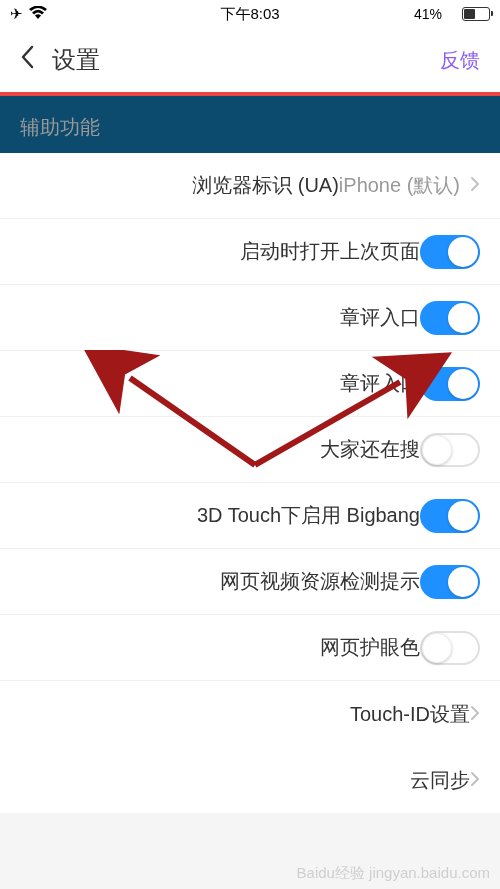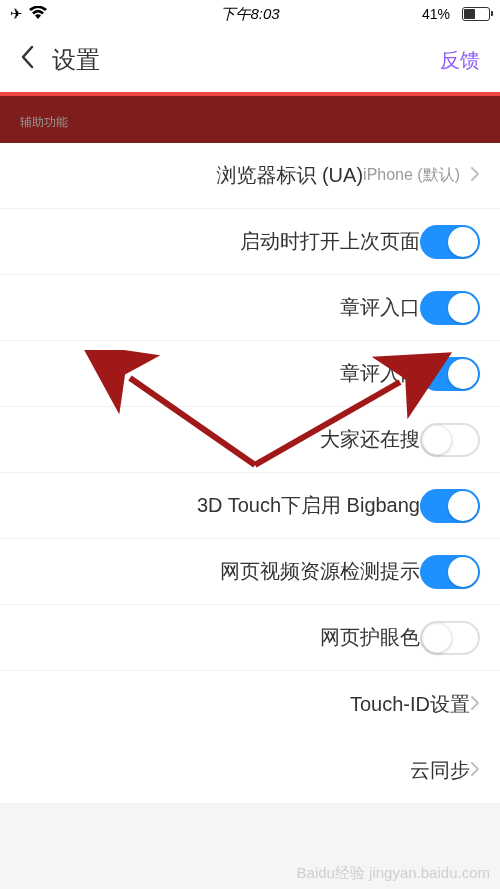--- a/index.html
+++ b/index.html
@@ -15,22 +15,22 @@
       height: 28px;
       background: #fff;
       display: flex;
       align-items: center;
       justify-content: space-between;
       padding: 0 10px;
       font-size: 15px;
       font-weight: 500;
     }
     .status-left { display: flex; align-items: center; gap: 6px; }
-    .status-center { position: absolute; left: 50%; transform: translateX(-50%); font-size: 15px; font-style: italic; }
-    .status-right { display: flex; align-items: center; gap: 12px; font-size: 14px;}
+    .status-center { position: absolute; left: 50%; transform: translateX(-50%); font-size: 15px; }
+    .status-right { display: flex; align-items: center; gap: 20px; font-size: 14px;}
     .nav-bar {
       height: 68px;
       background: #fff;
       display: flex;
       align-items: center;
       padding: 0 20px;
       border-bottom: 4px solid #ef4444;
     }
     .back-btn {
       font-size: 28px;
@@ -43,40 +43,40 @@
       color: #333;
       font-weight: 500;
       flex: 1;
     }
     .feedback-btn {
       font-size: 20px;
       color: #8b5cf6;
     }
     .section-header {
       padding: 18px 20px 12px;
-      font-size: 12px;
+      font-size: 20px;
       color: #999;
-      background: #7f1d1d;
+      background: #0c4a6e;
     }
     .settings-list { background: #fff; }
     .setting-row {
       height: 66px;
       padding: 0 20px;
       display: flex;
       align-items: center;
       justify-content: flex-end;
       border-bottom: 1px solid #f0f0f0;
     }
     .setting-row:last-child { border-bottom: none; }
     .setting-label {
       font-size: 20px;
       color: #333;
     }
     .setting-value {
-      font-size: 16px;
+      font-size: 20px;
       color: #999;
       margin-right: 10px;
     }
     .row-right { display: flex; align-items: center; }
     .chevron {
       color: #c0c0c0;
       font-size: 20px;
       font-weight: 300;
     }
     .toggle {

